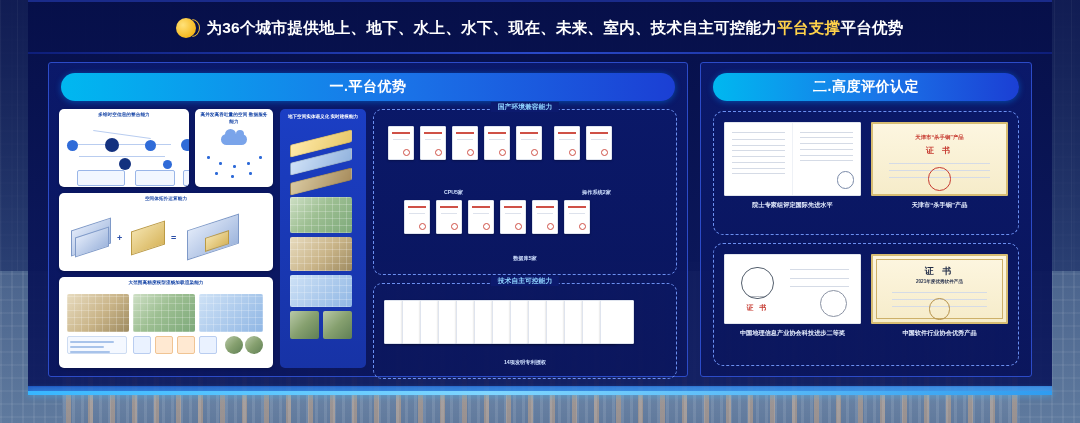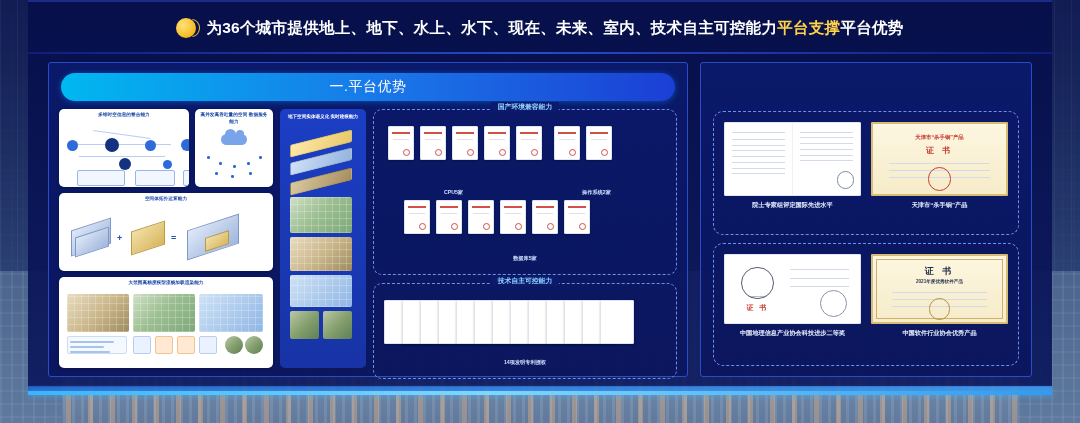--- a/index.html
+++ b/index.html
@@ -86,21 +86,21 @@
   #panel-right{ left:700px; width:332px; }
 
   .panel-head{
     margin:10px auto 0; height:28px; border-radius:14px;
     display:flex; align-items:center; justify-content:center;
     background:linear-gradient(90deg,#00b8f0 0%, #1a74e8 55%, #1b3fd4 100%);
     box-shadow:0 1px 6px rgba(0,140,255,.45);
   }
   #panel-left  .panel-head{ width:calc(100% - 24px); }
   #panel-right .panel-head{ width:calc(100% - 24px); }
-  .panel-head span{ color:#fff; font-size:14px; font-weight:normal; letter-spacing:.5px; }
+  .panel-head span{ color:#fff; font-size:14px; font-weight:bold; letter-spacing:.5px; }
 
   
   #left-body{ position:absolute; left:10px; right:10px; top:46px; bottom:8px; display:flex; gap:7px; }
   #col-a{ width:214px; display:flex; flex-direction:column; gap:6px; }
   #col-b{ width:86px; }
   #col-c{ flex:1; display:flex; flex-direction:column; gap:8px; }
 
   .wcard{
     background:#fff; border-radius:5px; position:relative; overflow:hidden;
     box-shadow:0 1px 3px rgba(0,0,0,.25);
@@ -445,20 +445,23 @@
           <div class="w" style="left:200px;"><i></i></div>
           <div class="w" style="left:218px;"><i></i></div>
         </div>
         <span class="glabel">14项发明专利授权</span>
       </div>
     </div>
   </div>
 </div>
 
 <div class="panel" id="panel-right">
+  <div class="panel-head">
+    <span>二.高度评价认定</span>
+  </div>
 
   <div style="position:absolute;left:12px;right:12px;top:48px;bottom:10px;display:flex;flex-direction:column;gap:8px;">
 
     <div class="dgroup" style="flex:1;border-radius:10px;padding:10px 10px 8px;">
       <div class="cert-row" style="height:100%;">
         <div class="cert-col">
           <div class="cert" style="width:100%;height:74px;display:flex;">
             <div style="flex:1;position:relative;border-right:1px solid #eef1f6;">
               <div class="cl" style="top:12%;"></div>
                 <div class="cl" style="top:22%;"></div>

